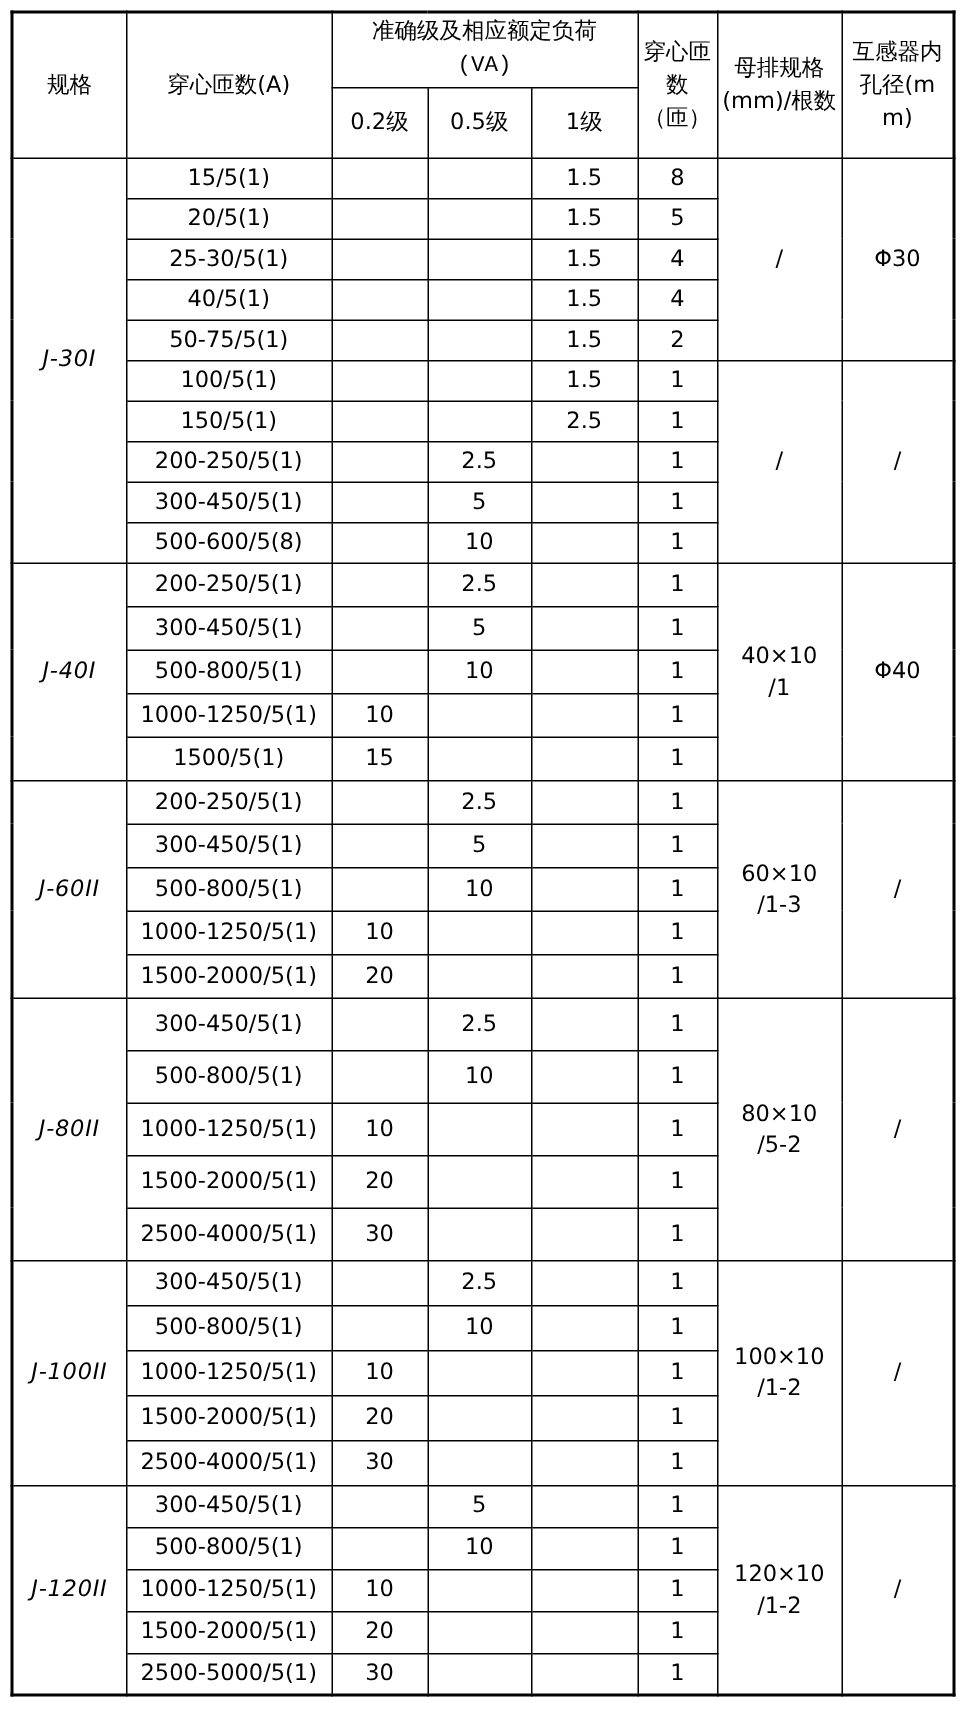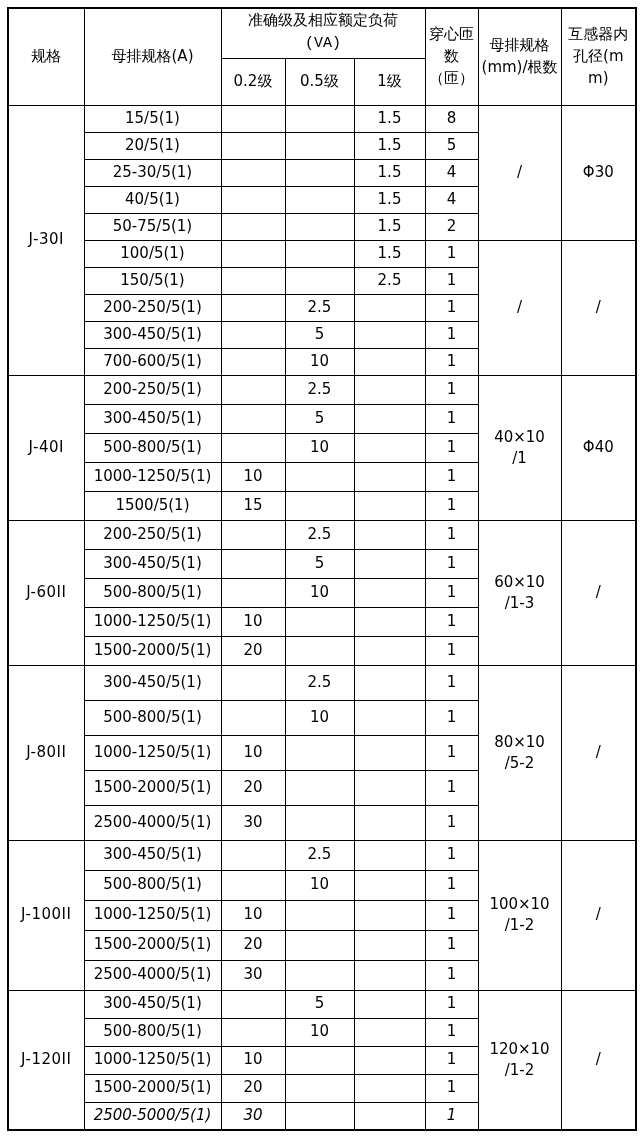--- a/index.html
+++ b/index.html
@@ -35,41 +35,41 @@
     overflow: hidden;
   }
   .spec-table thead tr.h1 { height: 50px; }
   .spec-table thead tr.h2 { height: 47px; }
   .th-load div { line-height: 1.5; font-family: Liberation Mono, monospace; }
   .th-turns  { word-break: break-all; padding: 0 10px; line-height: 1.5; }
   .th-busbar { word-break: break-all; padding: 0 12px; line-height: 1.5; }
   .th-bore   { word-break: break-all; padding: 0 13px; line-height: 1.5; margin-top: 20px; }
   td.busbar  { white-space: pre-line; line-height: 1.4; }
   td.bore    { white-space: pre-line; }
-  td.spec    { letter-spacing: 0.5px; }
+  td.spec    { letter-spacing: 0.5px; font-style: italic; }
 </style>
 </head>
 <body>
 
 <div class="page">
   <table class="spec-table">
     <colgroup>
       <col style="width:76px">
       <col style="width:137px">
       <col style="width:64px">
       <col style="width:69px">
       <col style="width:71px">
       <col style="width:53px">
       <col style="width:83px">
       <col style="width:75px">
     </colgroup>
     <thead>
       <tr class="h1">
         <th rowspan="2">规格</th>
-        <th rowspan="2">母排规格(A)</th>
+        <th rowspan="2">穿心匝数(A)</th>
         <th colspan="3" class="th-load">
           <div>准确级及相应额定负荷</div>
           <div>(VA)</div>
         </th>
         <th rowspan="2" class="th-turns">穿心匝数（匝）</th>
         <th rowspan="2" class="th-busbar">母排规格(mm)/根数</th>
         <th rowspan="2" class="th-bore">互感器内孔径(mm)</th>
       </tr>
       <tr class="h2">
         <th>0.2级</th>
@@ -140,21 +140,21 @@
           <td class="num">1</td>
         </tr>
         <tr style="height: 27px;">
           <td class="ratio">300-450/5(1)</td>
           <td class="num"></td>
           <td class="num">5</td>
           <td class="num"></td>
           <td class="num">1</td>
         </tr>
         <tr style="height: 27px;">
-          <td class="ratio">700-600/5(1)</td>
+          <td class="ratio">500-600/5(8)</td>
           <td class="num"></td>
           <td class="num">10</td>
           <td class="num"></td>
           <td class="num">1</td>
         </tr>
         <tr style="height: 29px;">
           <td class="spec" rowspan="5">J-40I</td>
           <td class="ratio">200-250/5(1)</td>
           <td class="num"></td>
           <td class="num">2.5</td>
@@ -334,21 +334,21 @@
           <td class="num"></td>
           <td class="num">1</td>
         </tr>
         <tr style="height: 28px;">
           <td class="ratio">1500-2000/5(1)</td>
           <td class="num">20</td>
           <td class="num"></td>
           <td class="num"></td>
           <td class="num">1</td>
         </tr>
-        <tr style="height: 28px; font-style: italic;">
+        <tr style="height: 28px;">
           <td class="ratio">2500-5000/5(1)</td>
           <td class="num">30</td>
           <td class="num"></td>
           <td class="num"></td>
           <td class="num">1</td>
         </tr>
       </tbody>
   </table>
 </div>
 

